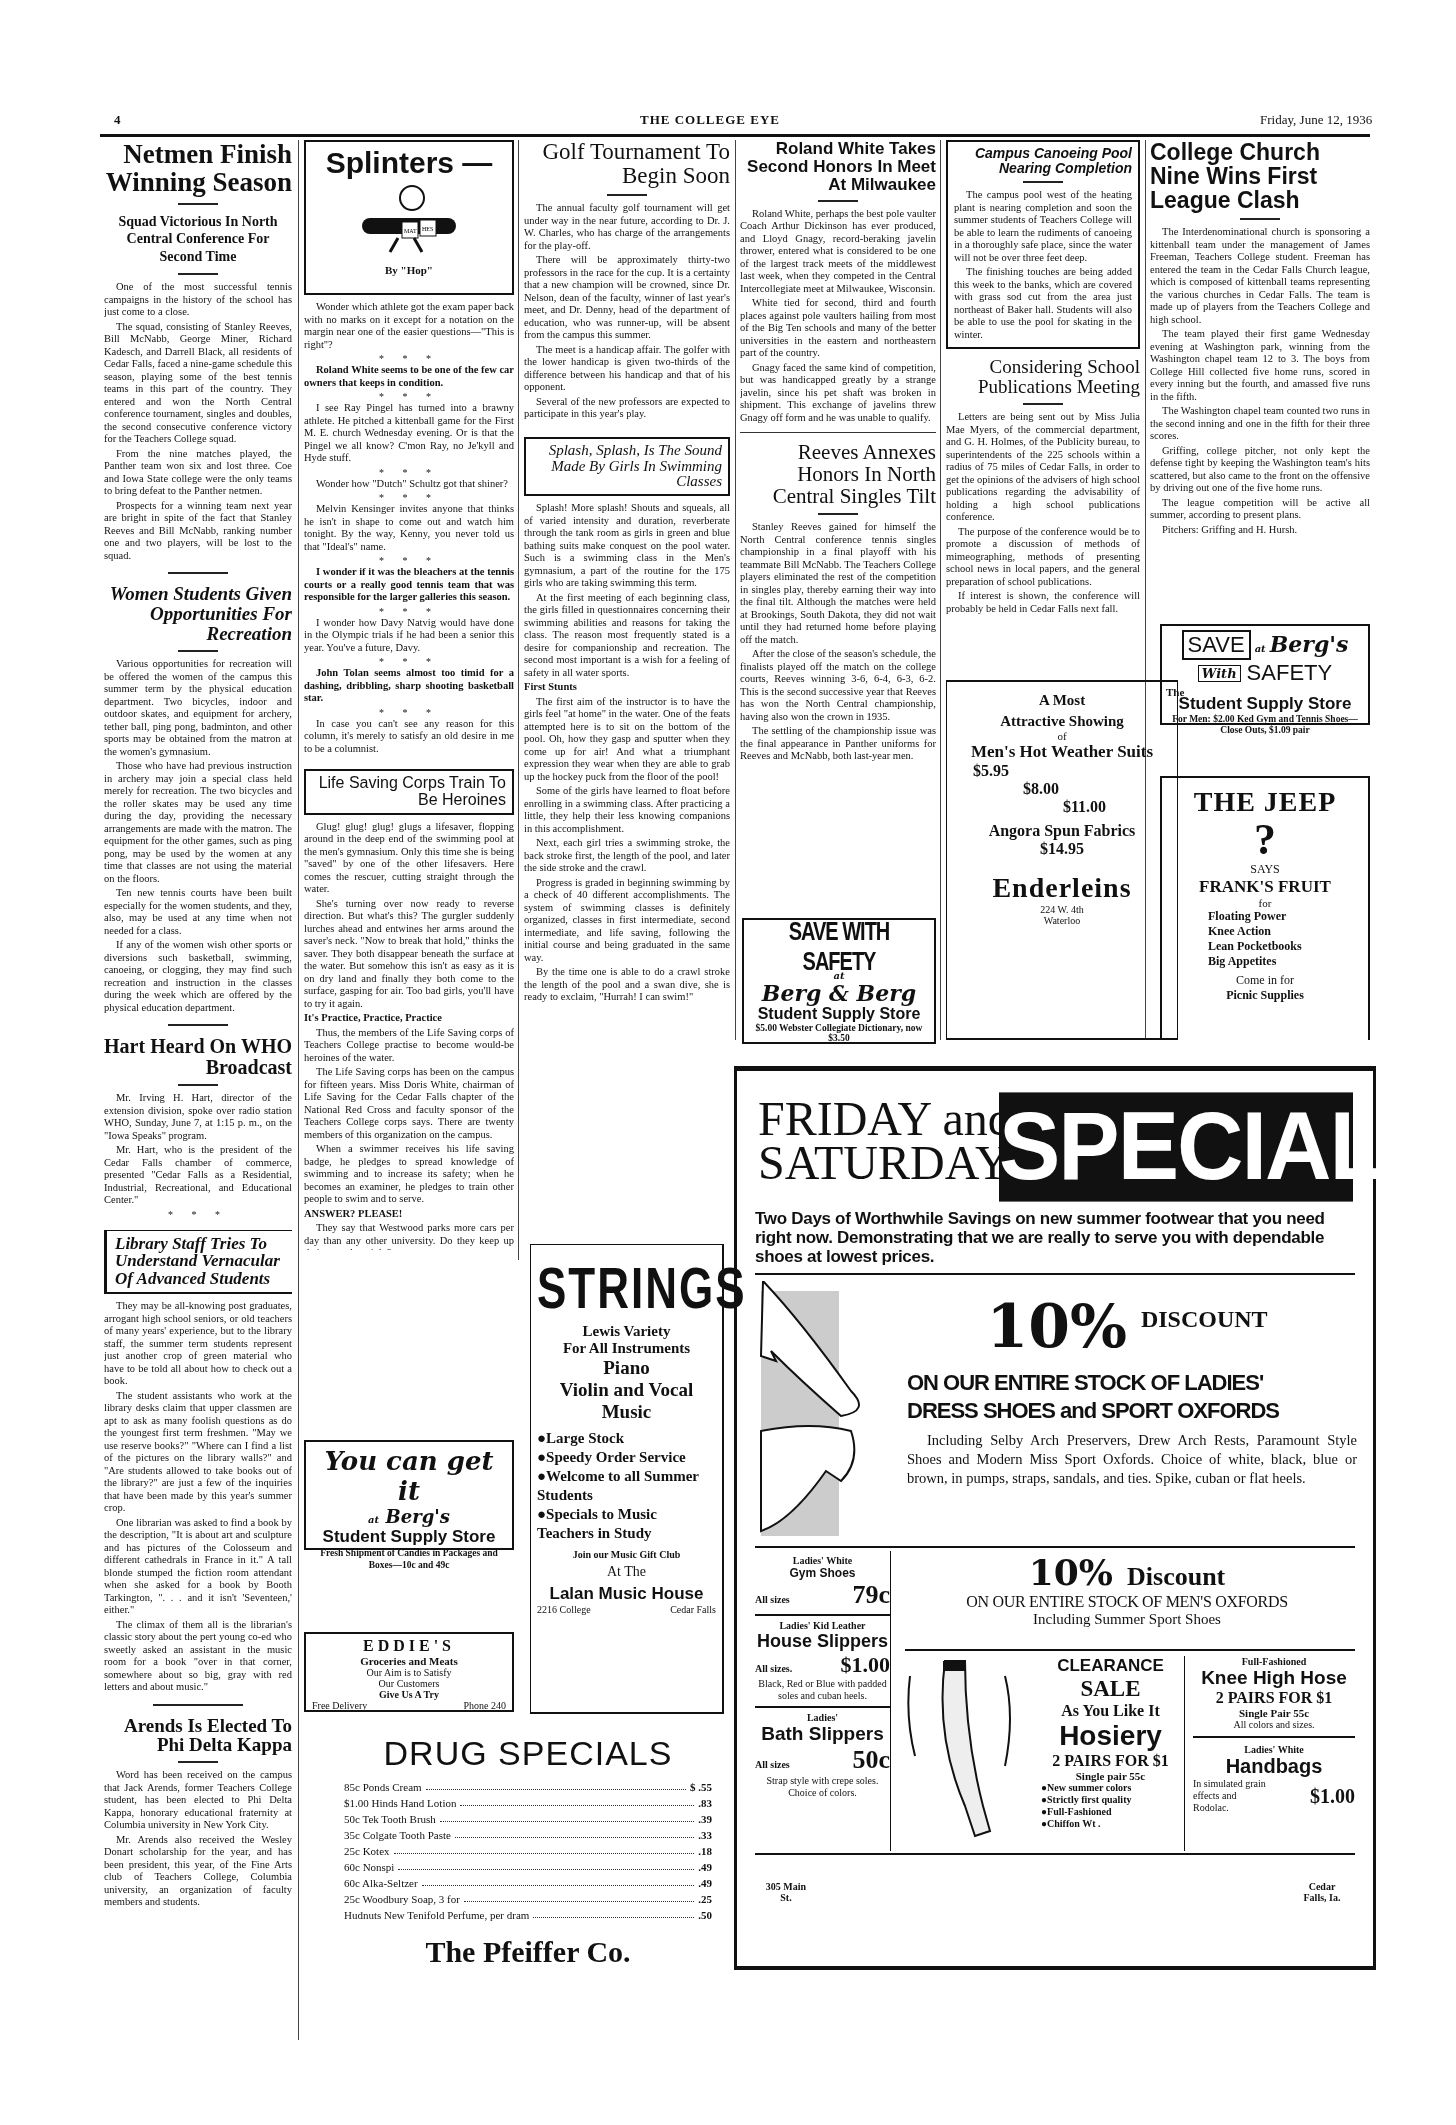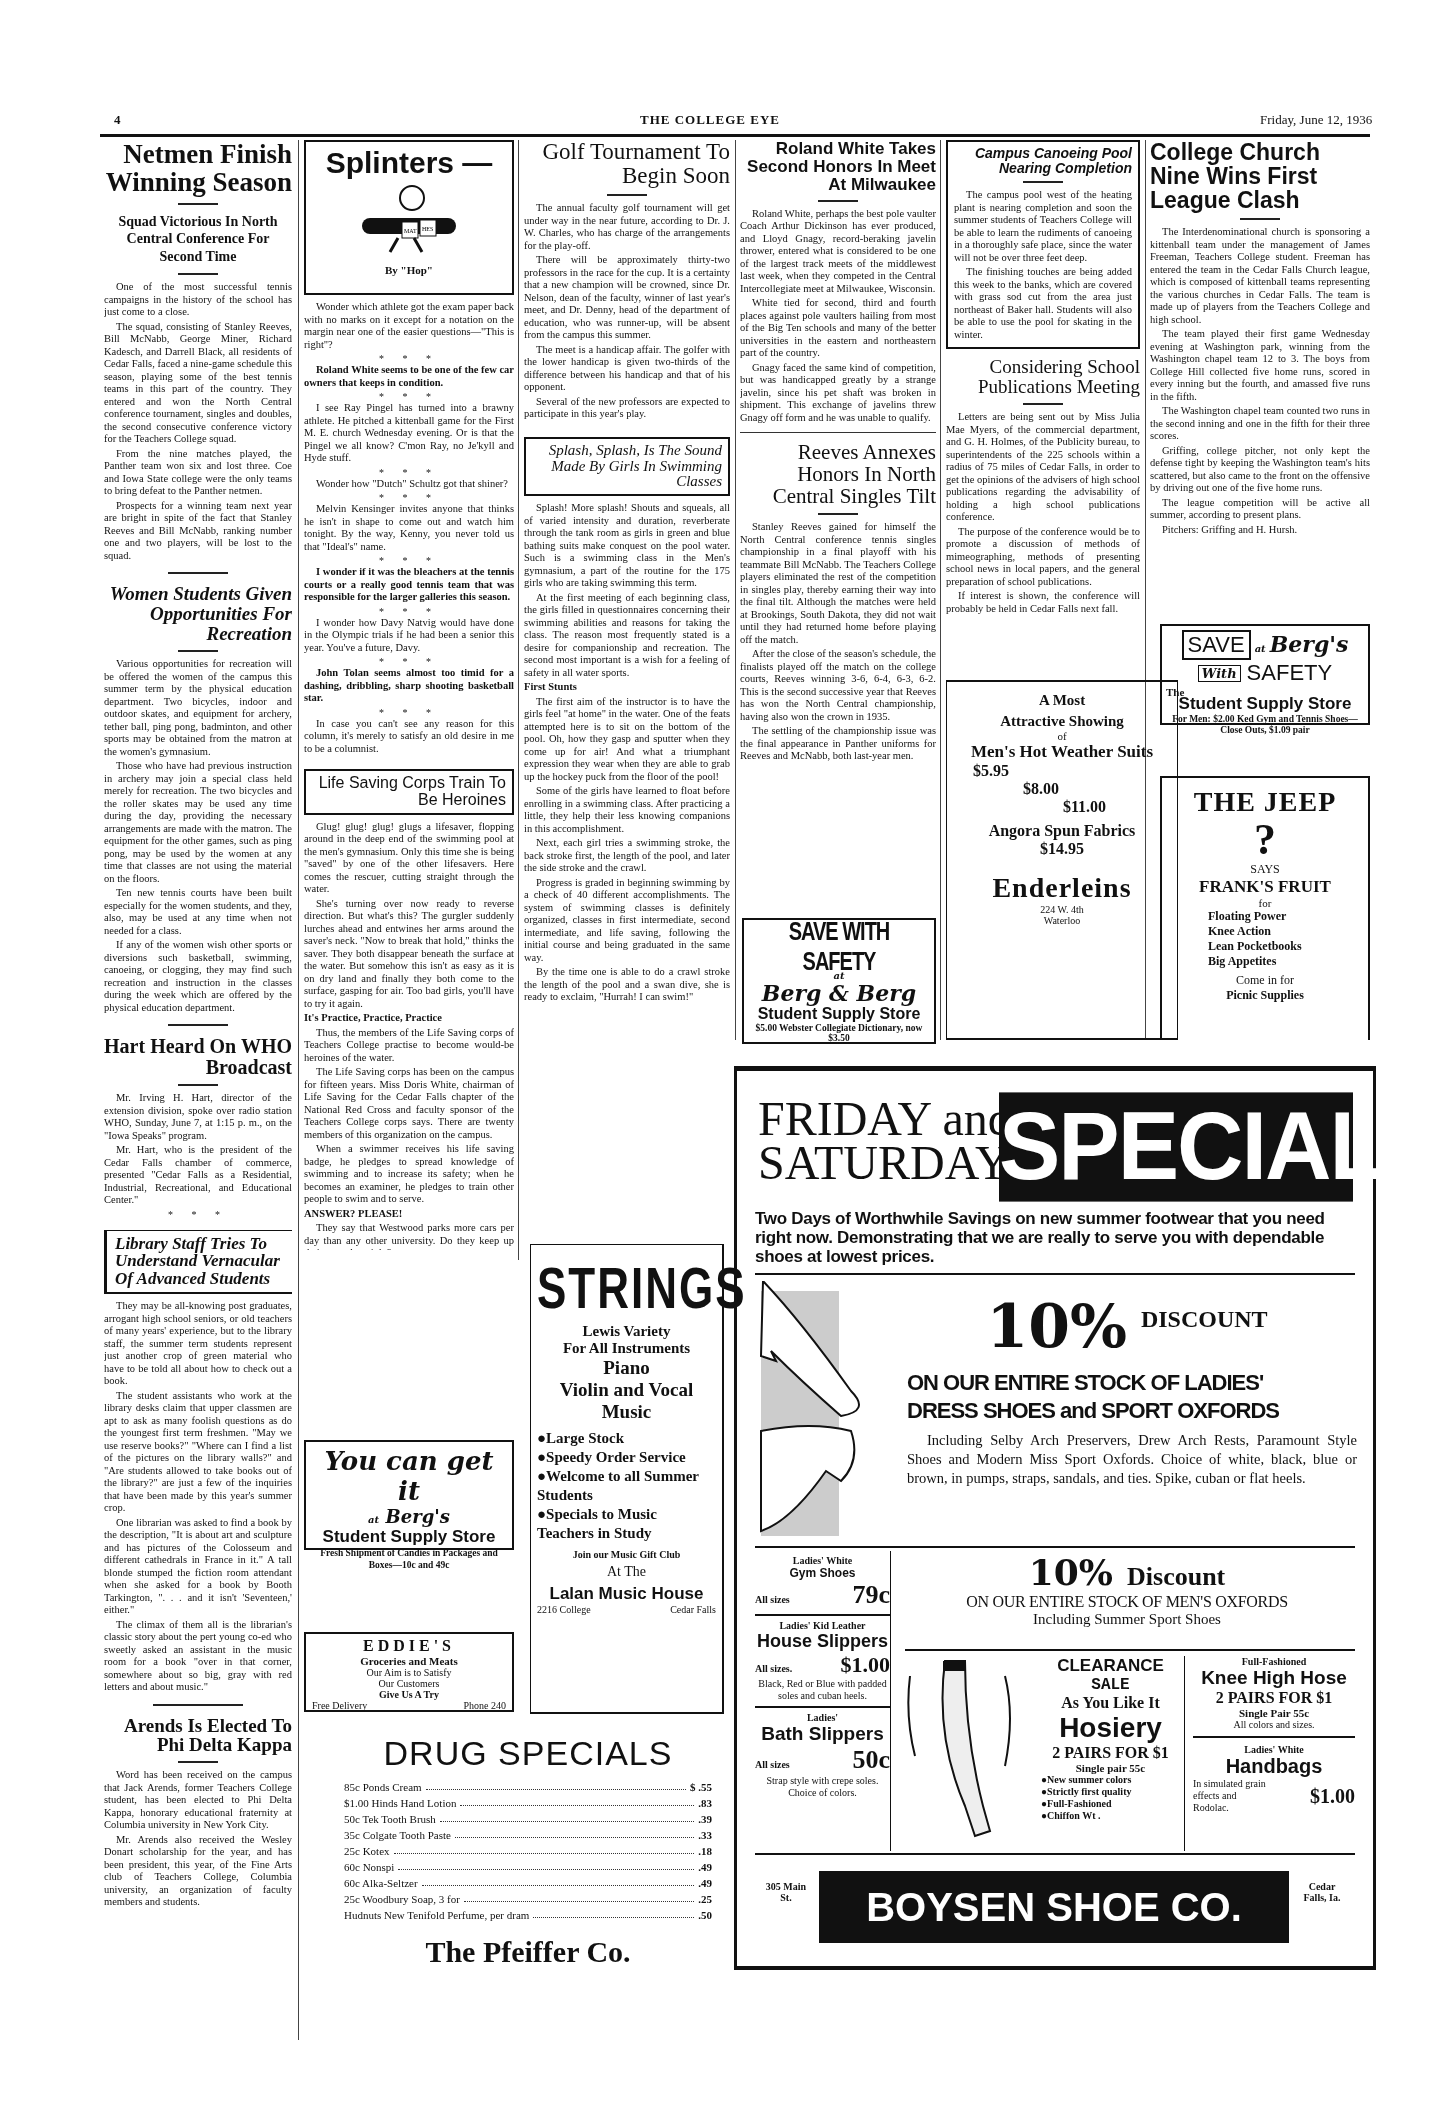--- a/index.html
+++ b/index.html
@@ -414,21 +414,21 @@
   </div>
   <div style="position:absolute;left:168px;top:578px;width:450px;height:2px;background:#111"></div>
 
   <svg style="position:absolute;left:168px;top:585px" width="130" height="190" viewBox="0 0 130 190">
     <path d="M40 5 Q30 80 60 150 L70 180 L85 175 L78 150 Q60 80 60 5 Z" fill="#eee" stroke="#111" stroke-width="2"></path>
     <rect x="38" y="5" width="22" height="10" fill="#111"></rect>
     <path d="M5 20 Q0 60 10 100 M100 20 Q110 60 100 110" stroke="#111" stroke-width="2" fill="none"></path>
   </svg>
   <div style="position:absolute;left:300px;top:585px;width:148px;text-align:center;border-right:1px solid #111;height:195px">
     <div class="bold" style="font-size:17px;font-family:'Liberation Sans',sans-serif">CLEARANCE</div>
-    <div class="bold" style="font-size:16px;font-family:Liberation Mono, monospace">SALE</div>
+    <div class="bold" style="font-size:23px;font-family:Liberation Serif, serif">SALE</div>
     <div class="bold" style="font-size:16px">As You Like It</div>
     <div class="bold" style="font-size:28px;font-family:'Liberation Sans',sans-serif">Hosiery</div>
     <div class="bold" style="font-size:16px">2 PAIRS FOR $1</div>
     <div class="bold" style="font-size:11px">Single pair 55c</div>
     <ul class="bullet-list" style="text-align:left;font-size:10px;line-height:12px;padding-left:4px">
       <li>New summer colors</li>
       <li>Strictly first quality</li>
       <li>Full-Fashioned</li>
       <li>Chiffon Wt .</li>
     </ul>
@@ -443,15 +443,14 @@
     <div class="bold" style="font-size:10px">Ladies' White</div>
     <div class="bold" style="font-size:20px;font-family:'Liberation Sans',sans-serif">Handbags</div>
     <div style="display:flex;align-items:center;justify-content:space-between">
       <span style="font-size:10px;text-align:left;width:80px;line-height:12px">In simulated grain effects and Rodolac.</span>
       <span class="bold" style="font-size:20px">$1.00</span>
     </div>
   </div>
   <div style="position:absolute;left:18px;top:782px;width:600px;height:2px;background:#111"></div>
 
   <div style="position:absolute;left:24px;top:810px;width:50px;text-align:center;font-size:10px;font-weight:bold">305 Main St.</div>
-  <div class="boysen" style="position:absolute;left:82px;top:800px;width:470px;height:72px">BOYSEN SHOE CO.</div>
   <div style="position:absolute;left:560px;top:810px;width:50px;text-align:center;font-size:10px;font-weight:bold">Cedar Falls, Ia.</div>
 </div>
 
 </body></html>

